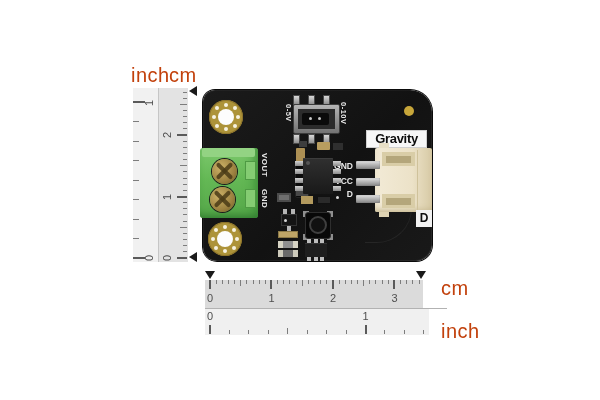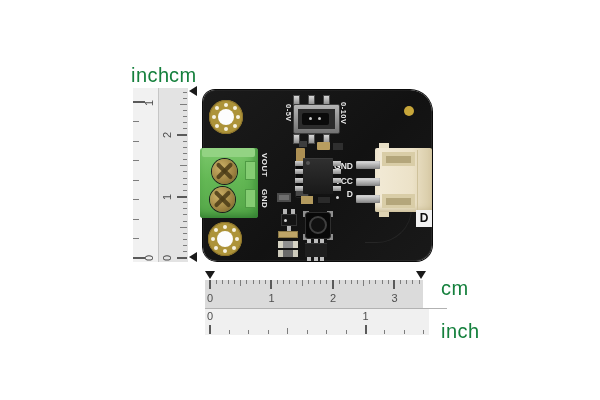--- a/index.html
+++ b/index.html
@@ -1,20 +1,20 @@
 <!DOCTYPE html>
 <html><head>
 <meta charset="utf-8">
 <style>
   html,body{margin:0;padding:0;background:#ffffff;}
   .scene{position:relative;width:600px;height:400px;background:#ffffff;overflow:hidden;
          font-family:"Liberation Sans",sans-serif;}
   .abs{position:absolute;}
   
-  .ru-big{position:absolute;font-size:20px;color:#15803d;letter-spacing:.5px;}
+  .ru-big{position:absolute;font-size:20px;color:#c2410c;letter-spacing:.5px;}
   .vband{position:absolute;top:88px;height:174px;}
   .v-inch{left:133px;width:25px;background:#f1f1f1;}
   .v-cm{left:158px;width:29px;background:#e3e3e3;border-left:1px solid #c6c6c6;}
   .hband{position:absolute;}
   .h-cm{left:205px;top:280px;width:218px;height:28px;background:#dbdbdb;}
   .h-sep{left:205px;top:308px;width:242px;height:1px;background:#b2b2b2;}
   .h-inch{left:205px;top:309px;width:224px;height:26px;background:#f0f0f0;}
   .tick{position:absolute;background:#7d7d7d;}
   .tick.major{background:#5a5a5a;}
   .ru-num{position:absolute;font-size:11px;color:#4f4f4f;text-align:center;line-height:12px;}
@@ -204,20 +204,22 @@
     <div class="abs" style="left:75px;top:141px;width:20px;height:7px;background:#bfa567;box-shadow:inset 0 0 0 1px #8d7a47;"></div>
     <div class="abs" style="left:75px;top:151px;width:20px;height:7px;background:#d6d3c4;">
       <div class="abs" style="left:5px;top:0;width:10px;height:7px;background:#8f8f8f;"></div>
     </div>
     <div class="abs" style="left:75px;top:160px;width:20px;height:7px;background:#cdcabb;">
       <div class="abs" style="left:5px;top:0;width:10px;height:7px;background:#6a6a6a;"></div>
     </div>
 
     <div class="abs" style="left:162px;top:118px;width:46px;height:34px;border-bottom:1px solid #262626;border-right:1px solid #222;border-bottom-right-radius:36px;"></div>
 
+    <div class="abs" style="left:163px;top:40px;width:61px;height:18px;background:#f7f7f7;border:1px solid #cfcfcf;box-sizing:border-box;
+         color:#0c0c0c;font-weight:bold;font-size:13px;line-height:16px;text-align:center;letter-spacing:-.3px;">Gravity</div>
 
     <div class="abs" style="left:176px;top:53px;width:10px;height:5px;background:#e8dfc6;"></div>
     <div class="abs" style="left:172px;top:58px;width:57px;height:64px;border-radius:2px;
          background:linear-gradient(90deg,#f2ead6 0%,#ece2c8 65%,#d7caa5 100%);
          box-shadow:inset 0 -5px 6px -3px #c5b78f;">
       <div class="abs" style="left:7px;top:4px;width:33px;height:14px;background:#d9cda7;">
         <div class="abs" style="left:4px;top:4px;width:25px;height:7px;background:#b4a67b;"></div>
       </div>
       <div class="abs" style="left:7px;top:46px;width:33px;height:14px;background:#d9cda7;">
         <div class="abs" style="left:4px;top:4px;width:25px;height:7px;background:#b4a67b;"></div>

